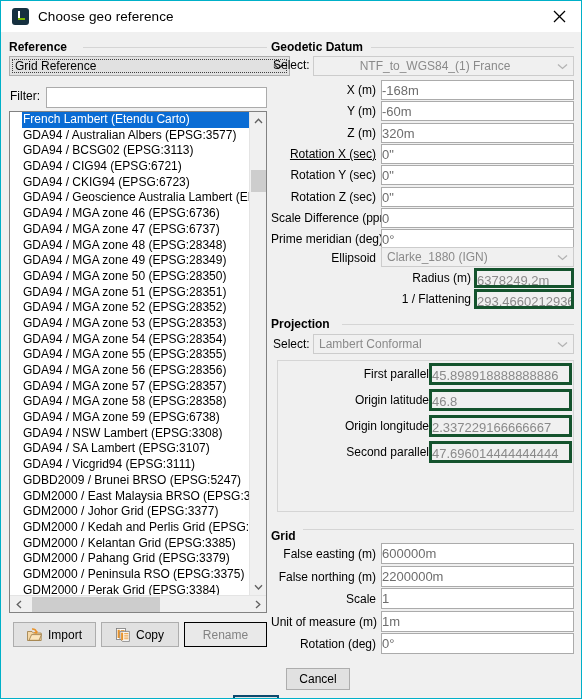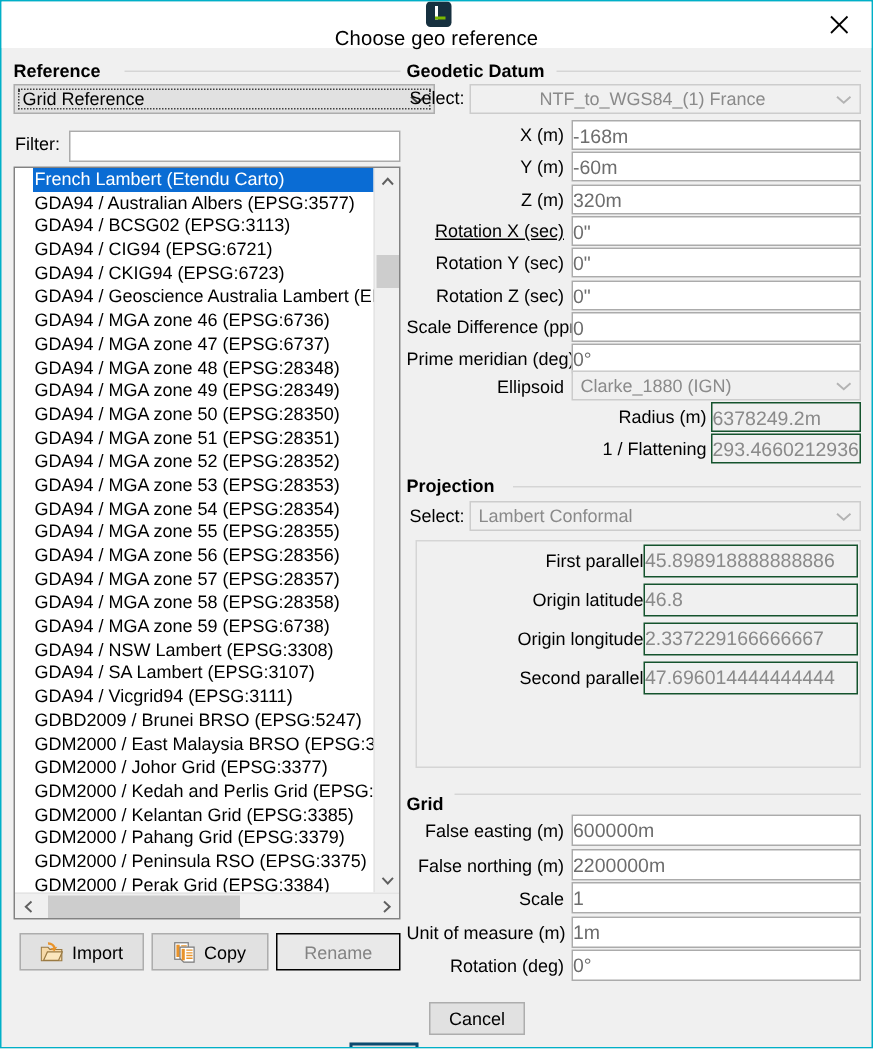--- a/index.html
+++ b/index.html
@@ -19,21 +19,21 @@
     background: #f0f0f0;
     border: 1px solid #00b0c8;
     overflow: hidden;
   }
 
   
   #titlebar {
     position: absolute; left: 0; top: 0;
     width: 580px; height: 31px;
     background: #ffffff;
-    display: flex; align-items: center; flex-direction: column;
+    display: flex; align-items: center;
   }
   #app-icon {
     width: 17px; height: 17px;
     margin-left: 11px; margin-right: 9px;
     background: #16303f;
     border-radius: 3px;
     position: relative;
     flex: none;
   }
   #app-icon::before {
@@ -103,21 +103,21 @@
     padding-left: 0;
     color: #000;
     white-space: nowrap;
     overflow: hidden;
   }
   .field.ro {
     color: #6d6d6d;
   }
   .field.disabled {
     background: #f0f0f0;
-    border: 1px solid #14532d;
+    border: 3px solid #14532d;
     color: #8a8a8a;
   }
 
   .combo {
     position: absolute;
     background: #e1e1e1;
     border: 1px solid #adadad;
     display: flex; align-items: center;
     font-size: 12px;
     color: #000;

